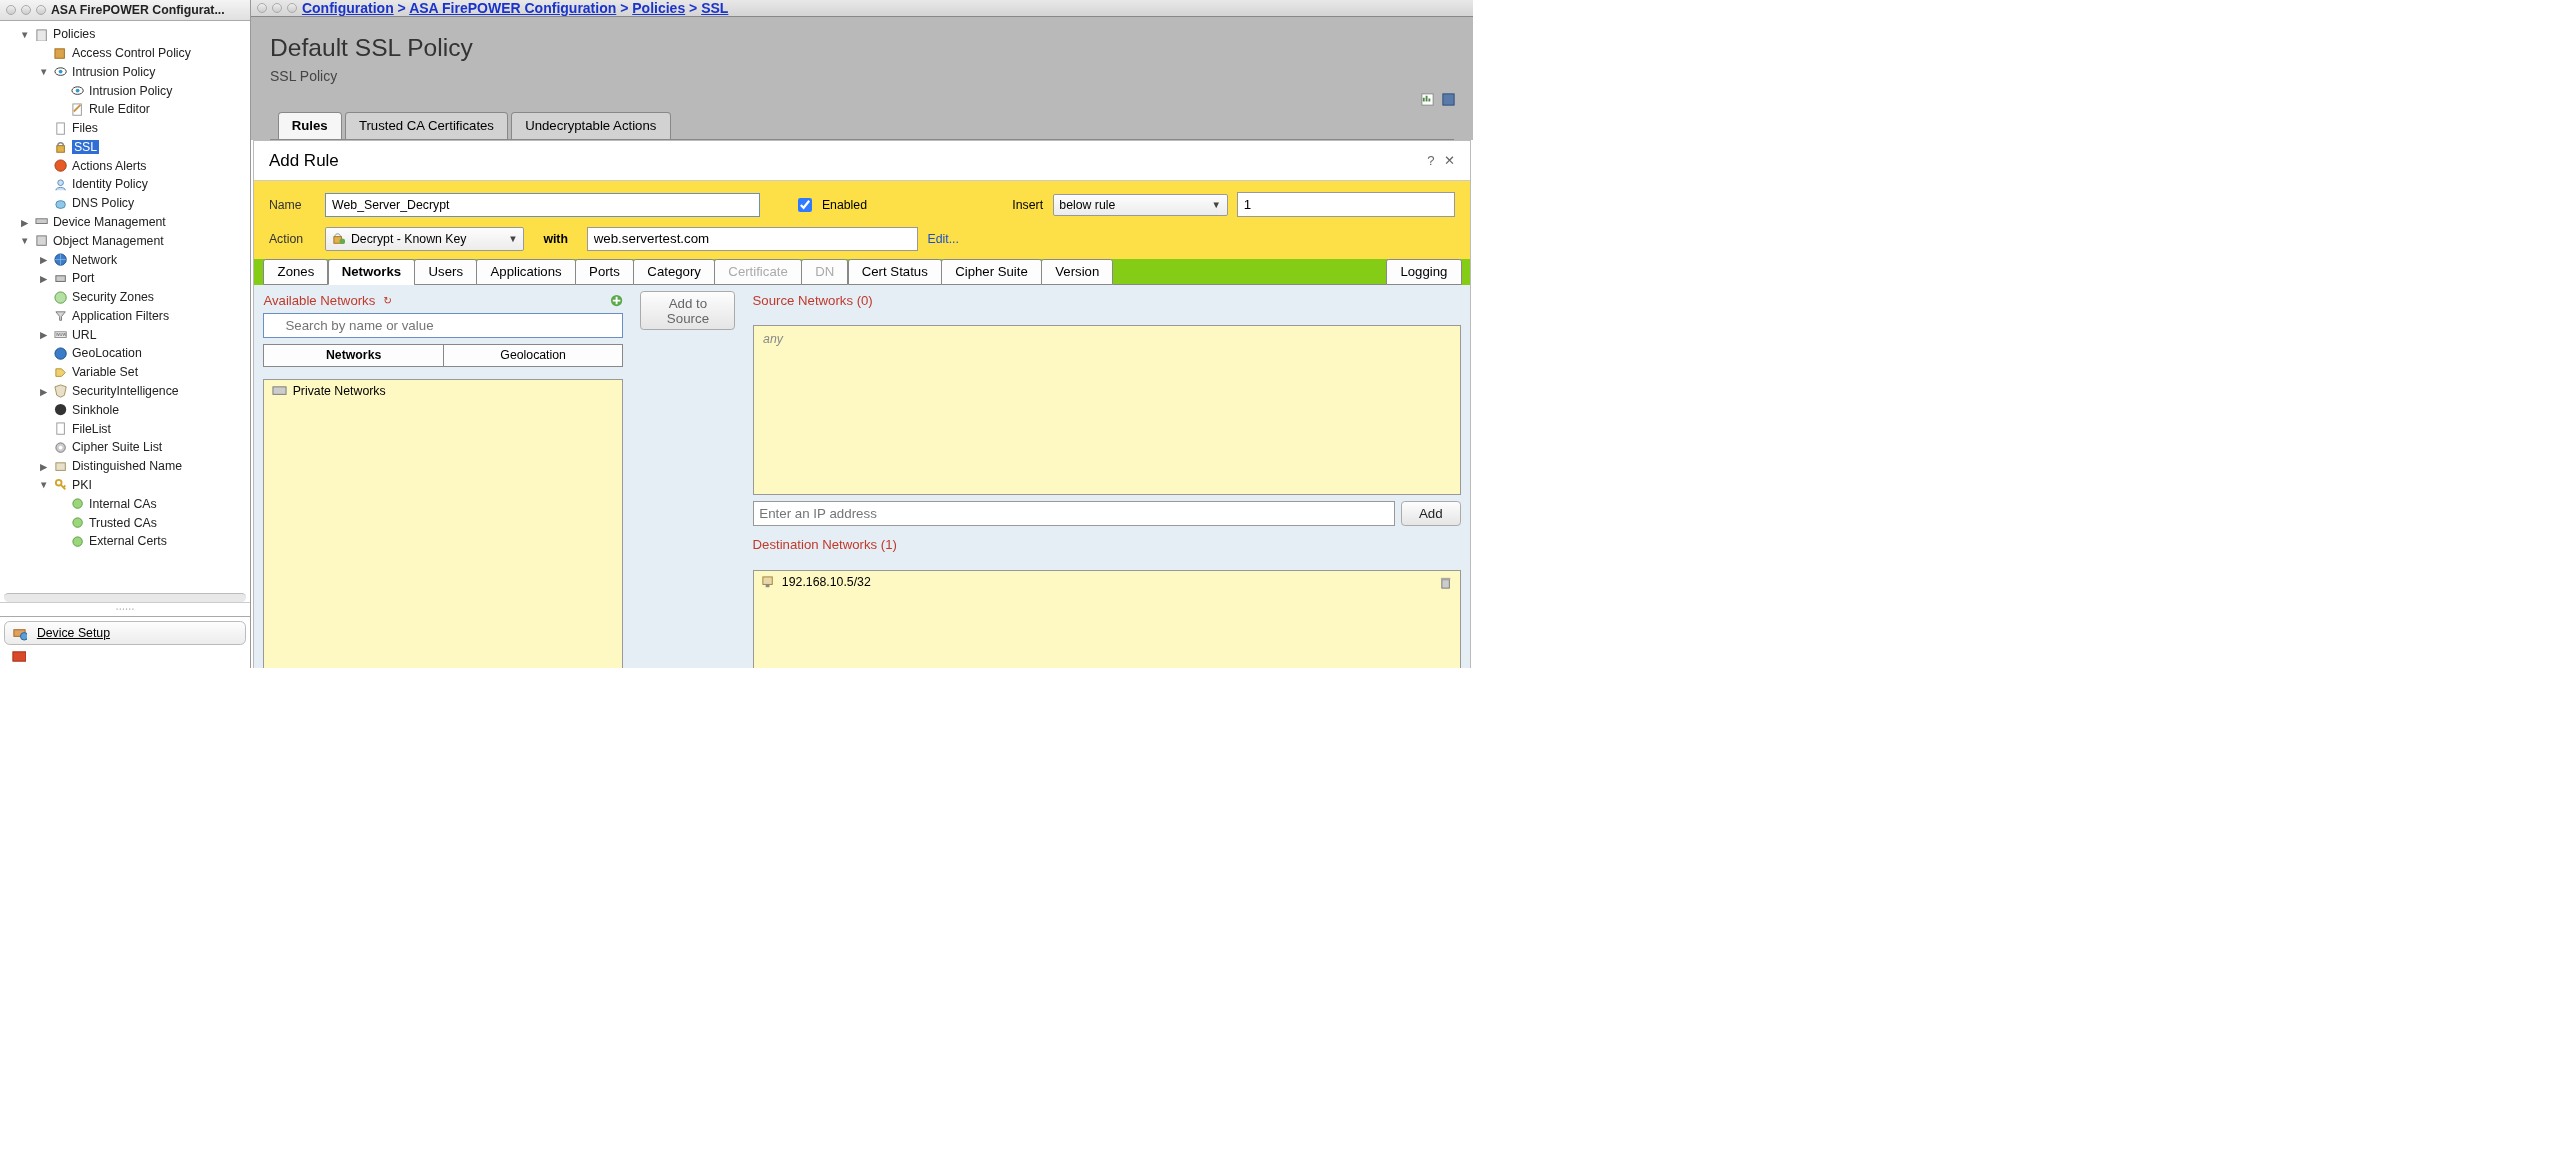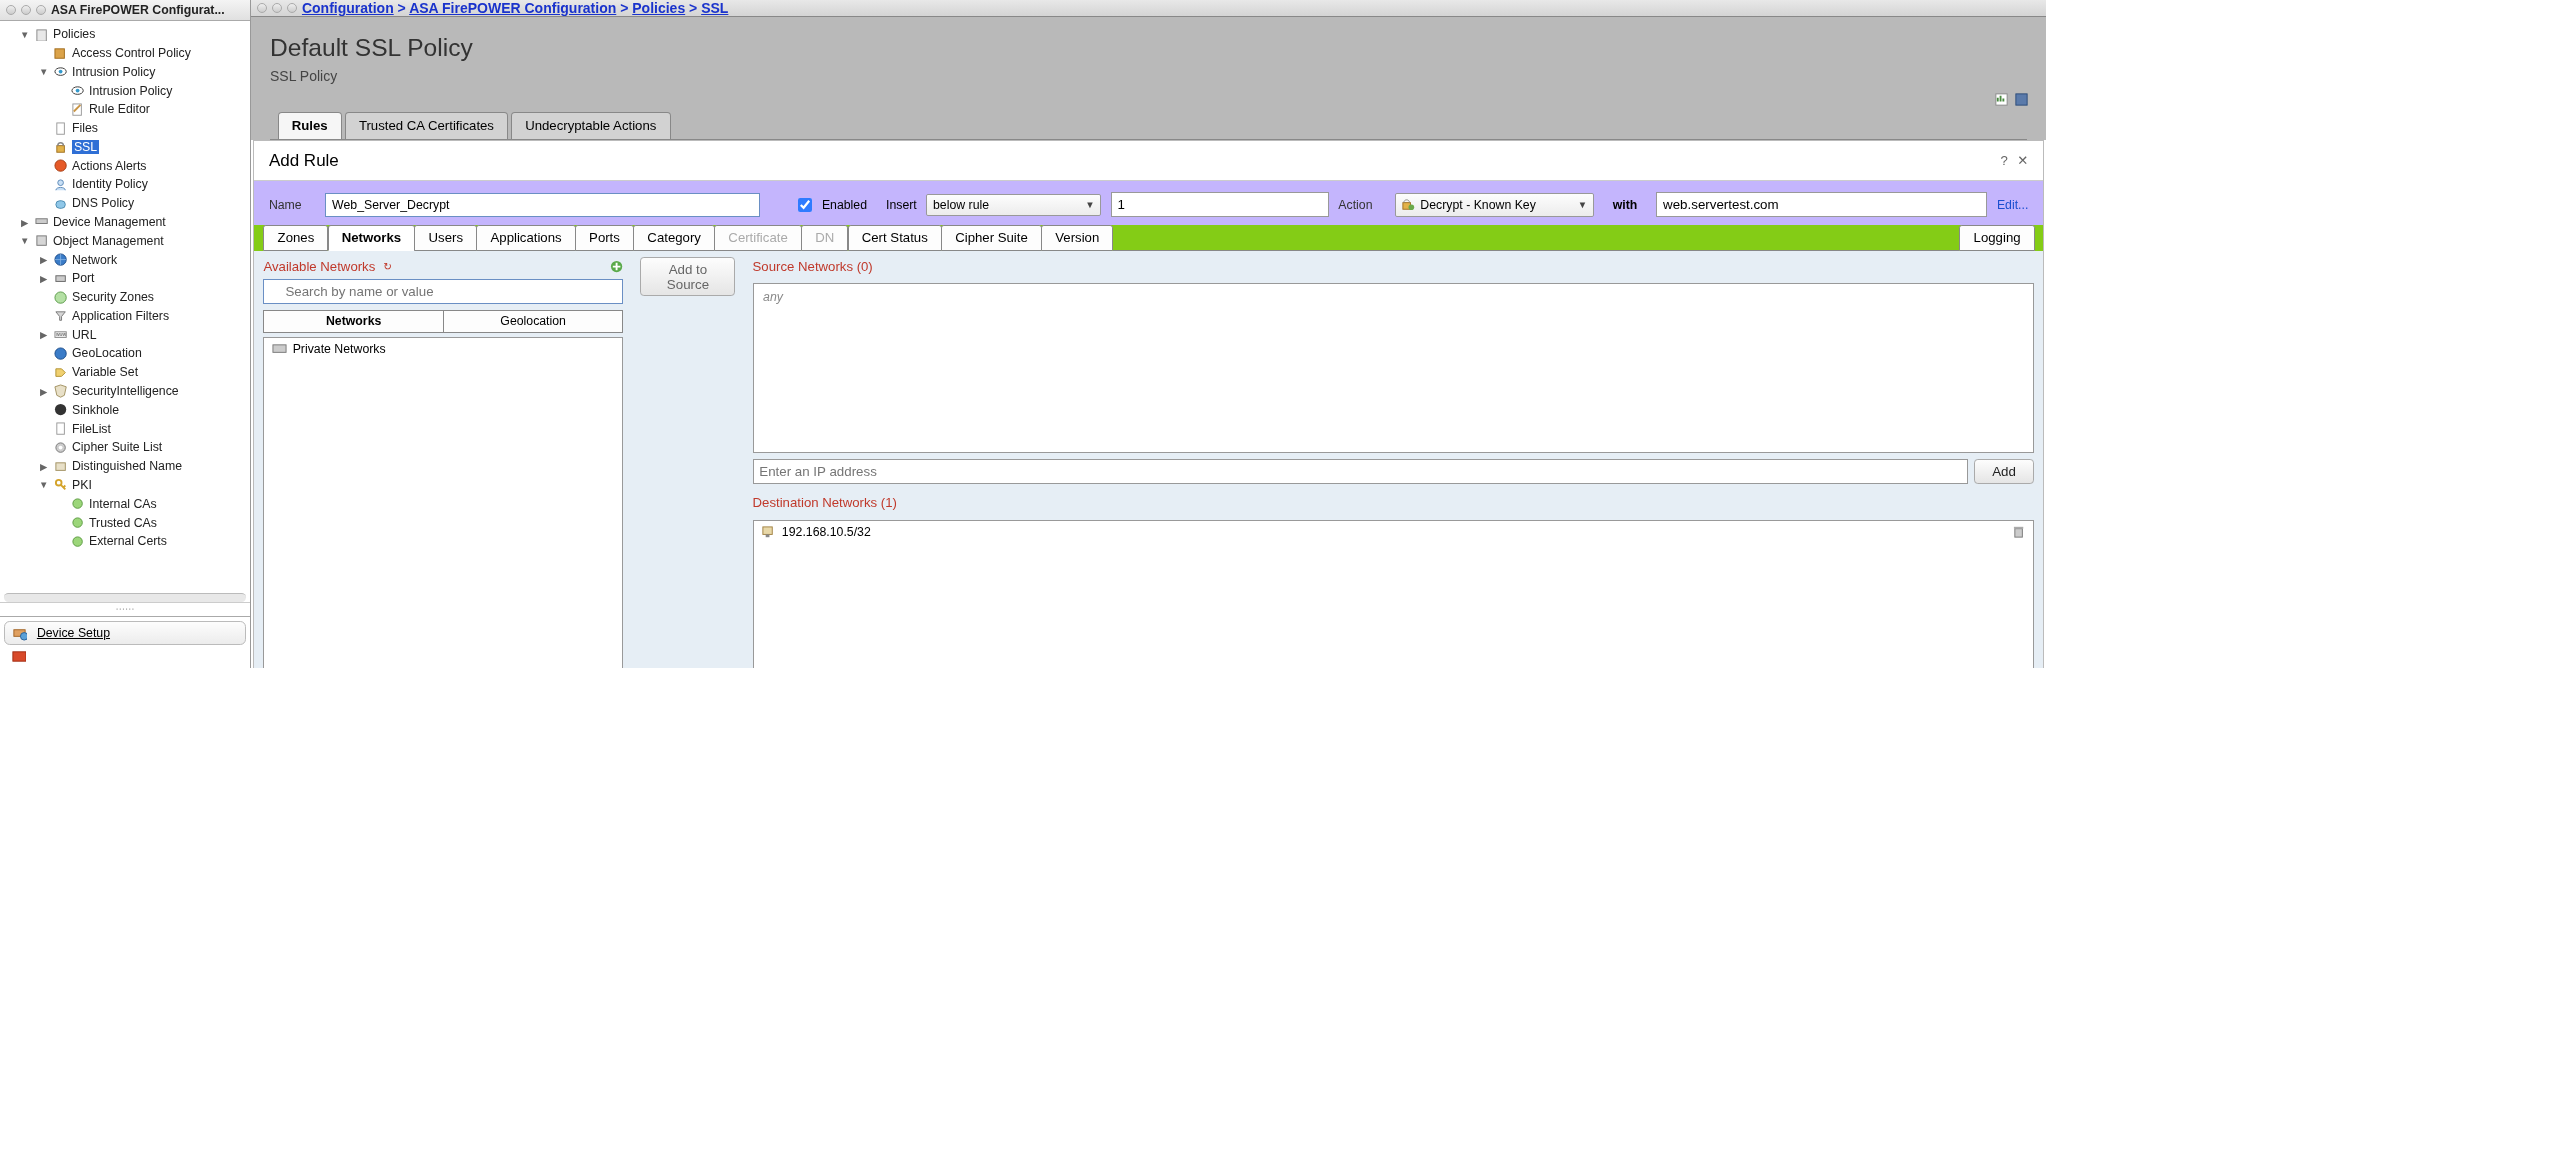--- a/index.html
+++ b/index.html
@@ -43,21 +43,21 @@
 .header-icons { position: absolute; right: 17px; bottom: 30px; display: flex; gap: 5.7px; }
 
 .policy-tabs { display: flex; background: #b9b9b9; padding: 0 7.6px; border-bottom: 0.9px solid #888; margin-top: 28px; }
 .ptab { padding: 5.7px 13.2px; border: 0.9px solid #888; border-bottom: none; background: #d2d2d2; border-radius: 3.8px 3.8px 0 0; margin-right: 2.8px; cursor: pointer; font-size: 13.2px; }
 .ptab.active { background: #f6f6f6; font-weight: bold; }
 
 
 .rule-panel { background: #fff; margin: 0 1.9px; border: 0.9px solid #bbb; flex: 1; display: flex; flex-direction: column; }
 .rule-hdr { padding: 9.5px 15px; font-size: 17px; border-bottom: 0.9px solid #ccc; display: flex; align-items: center; justify-content: space-between; }
 .rule-hdr-icons { display: flex; gap: 9.5px; color: #666; font-size: 13.2px; }
-.rule-body { background: #c4b5fd; padding: 11.4px 15px 7.6px; display: flex; flex-direction: row; gap: 9.5px; justify-content: center; }
+.rule-body { background: #fde047; padding: 11.4px 15px 7.6px; display: flex; flex-direction: column; gap: 9.5px; justify-content: center; }
 .row { display: flex; align-items: center; gap: 9.5px; }
 .field-label { width: 47px; color: #333; }
 .txt { border: 0.9px solid #6a8fc4; padding: 3.8px 5.7px; font-size: 12.3px; background: #fff; }
 .txt.name { width: 435px; }
 .select-box { border: 0.9px solid #999; background: linear-gradient(#fdfdfd,#ececec); padding: 2.8px 5.7px; display: inline-flex; align-items: center; gap: 5.7px; border-radius: 1.9px; cursor: pointer; }
 .select-box .caret { font-size: 9.5px; color: #444; }
 .spacer { flex: 1; }
 .chk { width: 14px; height: 14px; accent-color: #2f7bff; }
 .plain-input { border: 0.9px solid #999; padding: 3.8px 5.7px; background: #fff; }
 .plain-input.num { width: 218px; }
@@ -78,21 +78,21 @@
 .col-title { color: #c0392b; font-size: 13.2px; padding: 1.9px 0 5.7px; display: flex; align-items: center; gap: 5.7px; }
 .refresh-icon,.add-icon { width: 13.2px; height: 13.2px; display: inline-flex; align-items: center; justify-content: center; font-size: 10.4px; }
 .add-icon { color: #2a8a2a; margin-left: auto; }
 .search { border: 0.9px solid #6a8fc4; padding: 3.8px 5.7px 3.8px 21px; width: 100%; background: #fff; position: relative; }
 .search-wrap { position: relative; }
 .search-wrap::before { content: ""; position: absolute; left: 4.7px; top: 4.7px; width: 11.4px; height: 11.4px; border: 1.9px solid #aaa; border-radius: 50%; }
 .subtabs { display: flex; margin-top: 5.7px; }
 .subtab { flex: 1; text-align: center; border: 0.9px solid #888; padding: 3.8px 0; background: #fdfdfd; cursor: pointer; }
 .subtab.active { font-weight: bold; }
 .subtab + .subtab { border-left: none; }
-.listbox { border: 0.9px solid #999; background: #ffffff; flex: 1; margin-top: 4px; min-height: 170px; overflow: auto; }
+.listbox { border: 0.9px solid #999; background: #fef9c3; flex: 1; margin-top: 12px; min-height: 170px; overflow: auto; }
 .list-item { padding: 3.8px 7.6px; display: flex; align-items: center; gap: 5.7px; }
 .any-text { color: #888; font-style: italic; padding: 5.7px 9.5px; }
 .col-sub { display: flex; flex-direction: column; flex: 1; }
 .net-icon { width: 15px; height: 13.2px; display: inline-block; }
 .del-icon { margin-left: auto; width: 13.2px; height: 15px; }
 .btn-small { border: 0.9px solid #aaa; background: linear-gradient(#fdfdfd,#e5e5e5); border-radius: 3.8px; padding: 3.8px 17px; cursor: pointer; color: #666; }
 .btn-small.enabled { color: #222; }
 .bottom-input-row { display: flex; gap: 5.7px; margin-top: 5.7px; }
 .bottom-input-row .plain-input { flex: 1; }
 .panel-footer { display: flex; justify-content: flex-end; gap: 9.5px; padding: 9.5px 15px; background: #fff; border-top: 0.9px solid #ddd; }

